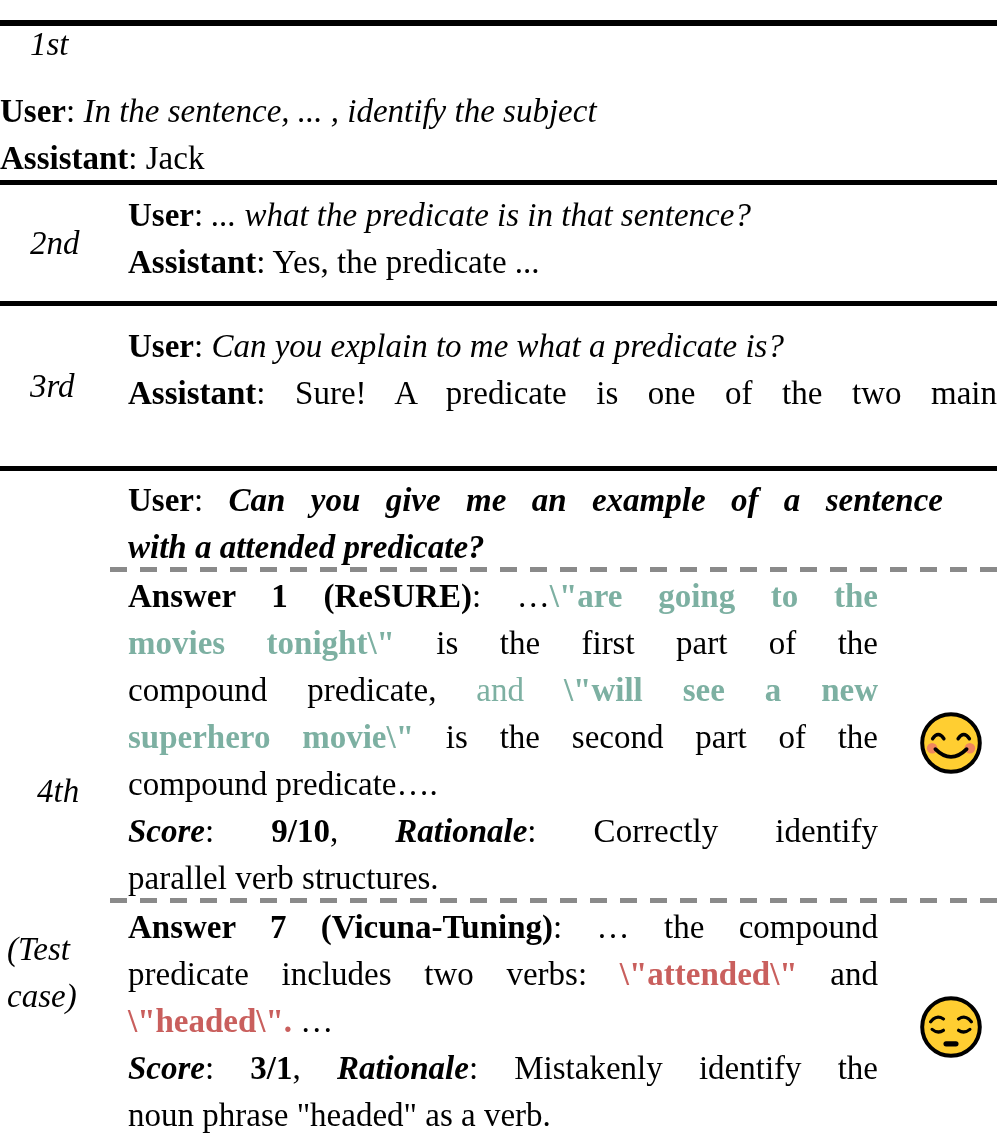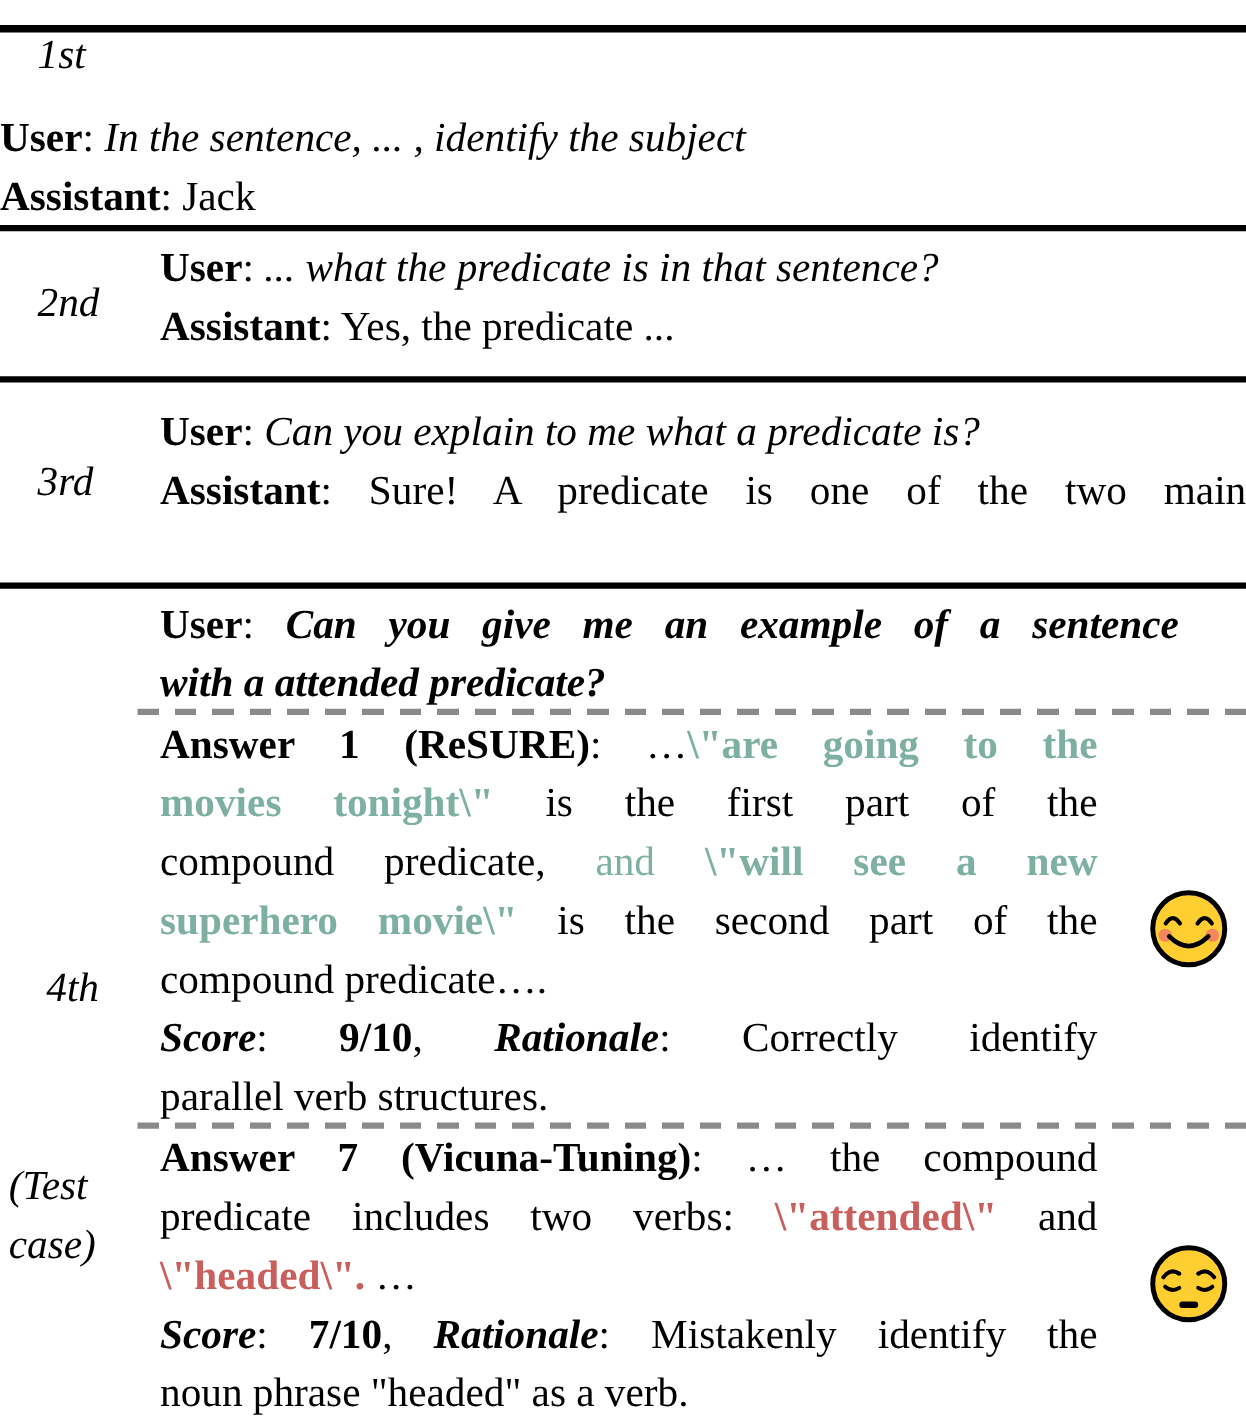--- a/index.html
+++ b/index.html
@@ -138,21 +138,21 @@
 
       <div class="divider">
           <div class="divider-inner"></div>
         </div>
 
       <div class="ansrow">
         <div class="anstext">
           <div class="line just"><span class="b">Answer 7 (Vicuna-Tuning)</span><span>: … the compound</span></div>
           <div class="line just"><span>predicate includes two verbs: </span><span class="redb">\"attended\"</span><span> and</span></div>
           <div class="line"><span class="redb">\"headed\".</span><span> …</span></div>
-          <div class="line just"><span class="bi">Score</span><span>: </span><span class="b">7/10</span><span>, </span><span class="bi">Rationale</span><span>: Mistakenly identify the</span></div>
+          <div class="line just"><span class="bi">Score</span><span>: </span><span class="b">3/1</span><span>, </span><span class="bi">Rationale</span><span>: Mistakenly identify the</span></div>
           <div class="line"><span>noun phrase "headed" as a verb.</span></div>
         </div>
         <div class="emojicol">
           <svg width="68" height="68" viewBox="0 0 72 72" aria-hidden="true">
             <circle cx="36" cy="36" r="30.5" fill="#ffce31" stroke="#000" stroke-width="4.2"></circle>
             <path d="M14.5 30.5 Q20.5 22.5 28 27.5" fill="none" stroke="#000" stroke-width="3.4" stroke-linecap="round"></path>
             <path d="M44 27.5 Q51.5 22.5 57.5 30.5" fill="none" stroke="#000" stroke-width="3.4" stroke-linecap="round"></path>
             <path d="M16 38.5 Q22 43.5 28 39.5" fill="none" stroke="#000" stroke-width="3.4" stroke-linecap="round"></path>
             <path d="M44 39.5 Q50 43.5 56 38.5" fill="none" stroke="#000" stroke-width="3.4" stroke-linecap="round"></path>
             <rect x="28" y="51" width="16" height="5.6" rx="2.8" fill="#000"></rect>

